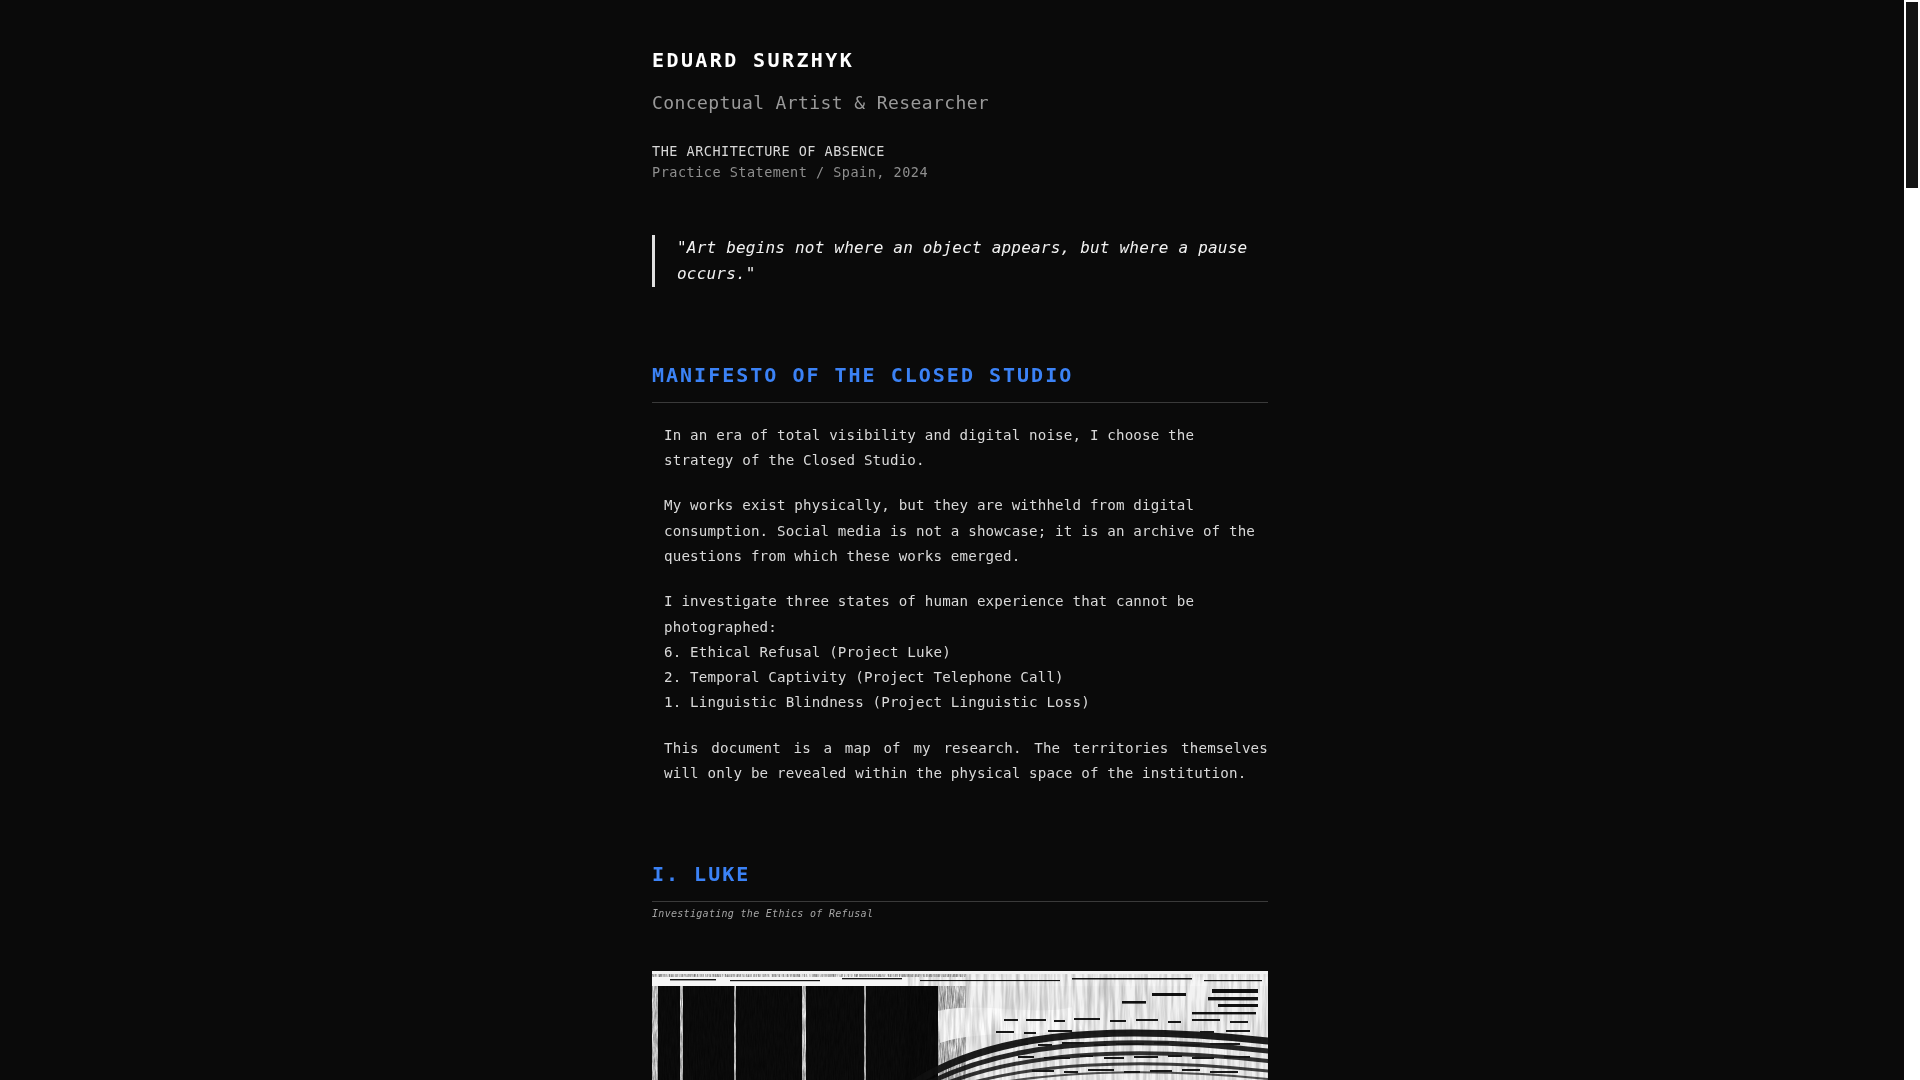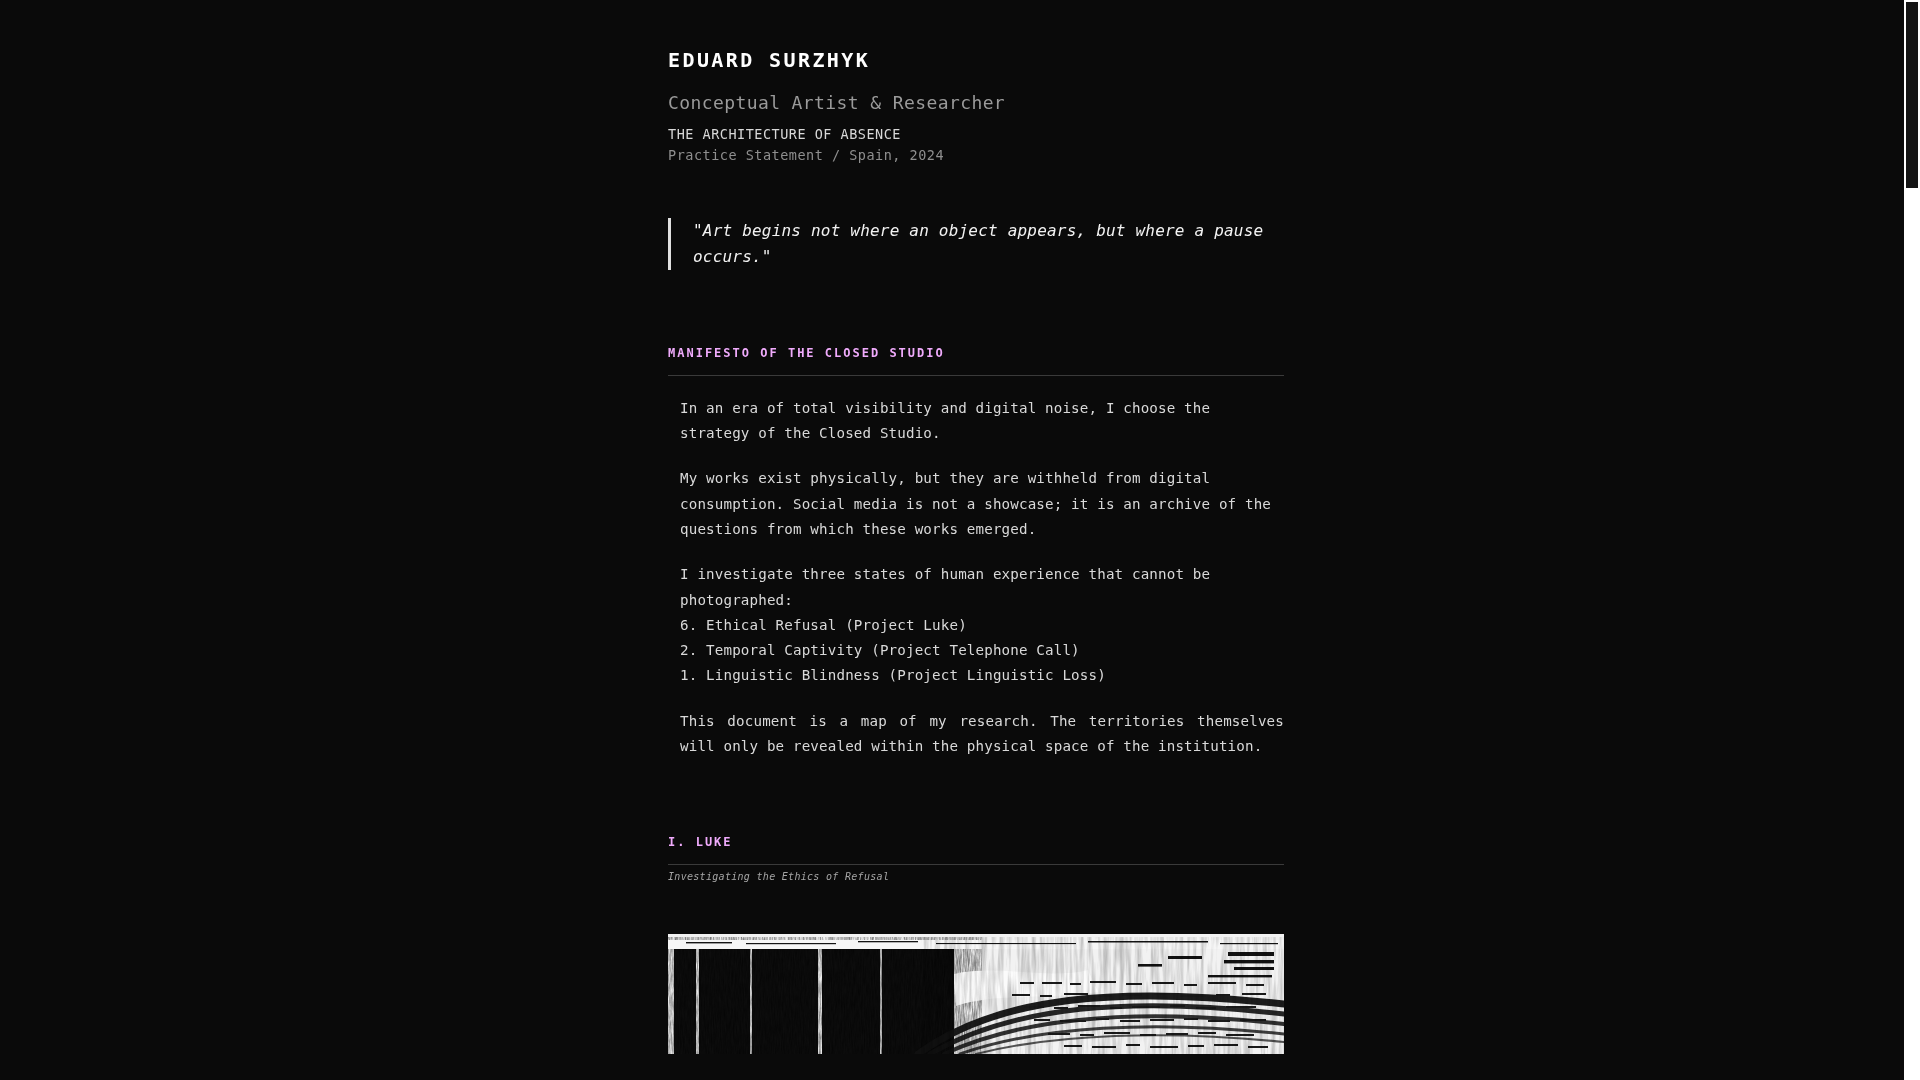--- a/index.html
+++ b/index.html
@@ -12,21 +12,21 @@
   }
 
   body {
     font-family:"DejaVu Sans Mono", monospace;
     color:#e8e8e8;
   }
 
   
   #viewport {
     position:absolute;
-    left:16px; top:0;
+    left:0; top:0;
     width:1904px;
     height:1080px;
     overflow:hidden;
     background:#0a0a0a;
   }
 
   #page {
     width:1904px;
     padding-top:48px;
   }
@@ -47,21 +47,21 @@
 
   .role {
     margin-top:18px;
     font-size:18px;
     letter-spacing:0.4px;
     color:#9a9a9a;
     line-height:1.4;
   }
 
   .doc-meta {
-    margin-top:9px;
+    margin-top:26px;
   }
   .doc-title-line {
     font-size:13.5px;
     letter-spacing:0.5px;
     color:#d8d8d8;
     line-height:1.55;
   }
   .doc-sub-line {
     font-size:13.5px;
     letter-spacing:0.5px;
@@ -79,24 +79,24 @@
     line-height:1.62;
     color:#f2f2f2;
     letter-spacing:0.2px;
     max-width:600px;
   }
 
   
   .section { margin-top:76px; }
 
   .section-head {
-    font-size:12px;
+    font-size:20px;
     font-weight:700;
     letter-spacing:2px;
-    color:#f0abfc;
+    color:#3b82f6;
   }
 
   .rule {
     margin-top:15px;
     height:1px;
     background:#3a3a3a;
     width:100%;
   }
 
   .section-sub {

